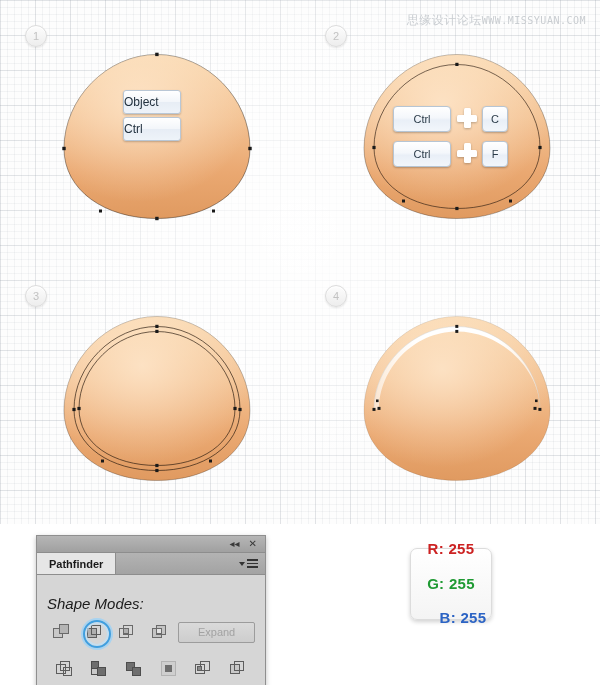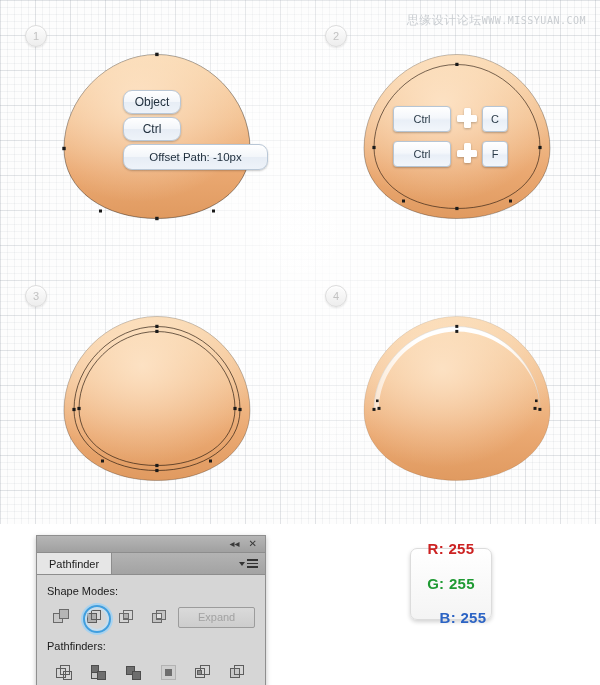--- a/index.html
+++ b/index.html
@@ -63,24 +63,24 @@
   .dome{
     position:relative;width:190px;height:165px;
   }
   .dome svg{display:block;overflow:visible;}
 
   
   .menu-btn{
     position:absolute;
     background:linear-gradient(to bottom,#ffffff 0%,#f3f6fa 48%,#e7edf5 52%,#eef3f9 100%);
     border:1px solid #b9c7d6;
-    border-radius:9px;
+    border-radius:3px;
     box-shadow:0 1px 2px rgba(0,0,0,0.22), inset 0 1px 0 rgba(255,255,255,0.9);
     color:#22313f;font-size:12px;text-align:center;
-    display:flex;align-items:center;justify-content:center;
+    display:flex;align-items:center;
     z-index:15;
   }
   #menu-object{left:123px;top:90px;width:56px;height:22px;}
   #menu-path{left:123px;top:117px;width:56px;height:22px;}
   #menu-offset{left:123px;top:144px;width:143px;height:24px;font-size:11.5px;}
 
   
   .key{
     position:absolute;
     background:linear-gradient(to bottom,#ffffff 0%,#f4f7fb 45%,#e9eff7 55%,#f2f6fb 100%);
@@ -123,29 +123,29 @@
     padding-right:8px;
   }
   .pf-topbar .ic{color:#3a3a3a;font-size:10px;line-height:1;cursor:pointer;}
   .pf-tabrow{
     height:21px;background:linear-gradient(to bottom,#b3b3b3,#a3a3a3);
     border-bottom:1px solid #8d8d8d;
     display:flex;align-items:stretch;
   }
   .pf-tab{
     background:#e6e6e6;padding:6px 12px;display:flex;align-items:center;
-    font-weight:normal;font-size:11px;color:#1b1b1b;
+    font-weight:bold;font-size:11px;color:#1b1b1b;
     border-right:1px solid #8d8d8d;
   }
   .pf-tabfill{flex:1;display:flex;align-items:center;justify-content:flex-end;padding-right:7px;gap:2px;}
   .pf-menu-tri{width:0;height:0;border-left:3.5px solid transparent;border-right:3.5px solid transparent;border-top:4px solid #333;}
   .pf-menu-lines{display:flex;flex-direction:column;gap:2px;}
   .pf-menu-lines i{display:block;width:11px;height:1.5px;background:#333;}
   .pf-body{background:#d6d6d6;padding:8px 10px 9px 10px;}
-  .pf-label{font-size:11px;color:#1b1b1b;margin:2px 0 7px 0;font-weight:normal;}
+  .pf-label{font-size:15px;color:#1b1b1b;margin:12px 0 7px 0;font-weight:normal;font-style:italic;}
   .pf-row{display:flex;align-items:center;gap:4px;margin-bottom:10px;}
   .pf-ibtn{
     width:30px;height:26px;display:flex;align-items:center;justify-content:center;
     position:relative;cursor:pointer;
   }
   .pf-ibtn.sel::before{
     content:"";position:absolute;left:3px;top:1px;width:24px;height:24px;border-radius:50%;
     border:2px solid #3f9fe0;box-shadow:0 0 0 2px rgba(160,210,245,0.85), inset 0 0 0 2px rgba(190,225,250,0.7);
   }
   .expand-btn{
@@ -211,23 +211,20 @@
         </g>
       </svg>
     </div>
   </div>
 
   <div class="menu-btn" id="menu-object">
     <span>Object</span>
   </div>
   <div class="menu-btn" id="menu-path">
     <span>Ctrl</span>
-  </div>
-  <div class="menu-btn" id="menu-offset">
-    <span>Offset Path: -10px</span>
   </div>
 </div>
 
 <div class="cell cell2">
   <div class="dome-wrap" style="left:152px;top:133px;">
     <div class="dome">
       <svg width="200" height="175" viewBox="0 0 200 175">
         <defs>
           <linearGradient id="g2" x1="0" y1="0" x2="0" y2="1">
             <stop offset="0%" stop-color="#f9d7ae"></stop>
@@ -399,21 +396,20 @@
           <rect x="2.5" y="5.5" width="9" height="9" fill="#c4c4c4" stroke="#6a6a6a"></rect>
           <rect x="6.5" y="2.5" width="9" height="9" fill="#c4c4c4" stroke="#6a6a6a"></rect>
           <rect x="6.5" y="5.5" width="5" height="5" fill="#e2e2e2" stroke="#6a6a6a"></rect>
         </svg>
       </div>
       <div class="expand-btn">
         <span>Expand</span>
       </div>
     </div>
 
-    <div class="pf-label">Pathfinders:</div>
 
     <div class="pf-row2">
       <div class="pf-ibtn">
         <svg width="19" height="19" viewBox="0 0 19 19">
           <rect x="1.5" y="5.5" width="9" height="9" fill="none" stroke="#5d5d5d"></rect>
           <rect x="5.5" y="2.5" width="9" height="9" fill="none" stroke="#5d5d5d"></rect>
           <rect x="8.5" y="8.5" width="8" height="8" fill="none" stroke="#5d5d5d"></rect>
         </svg>
       </div>
       <div class="pf-ibtn">

